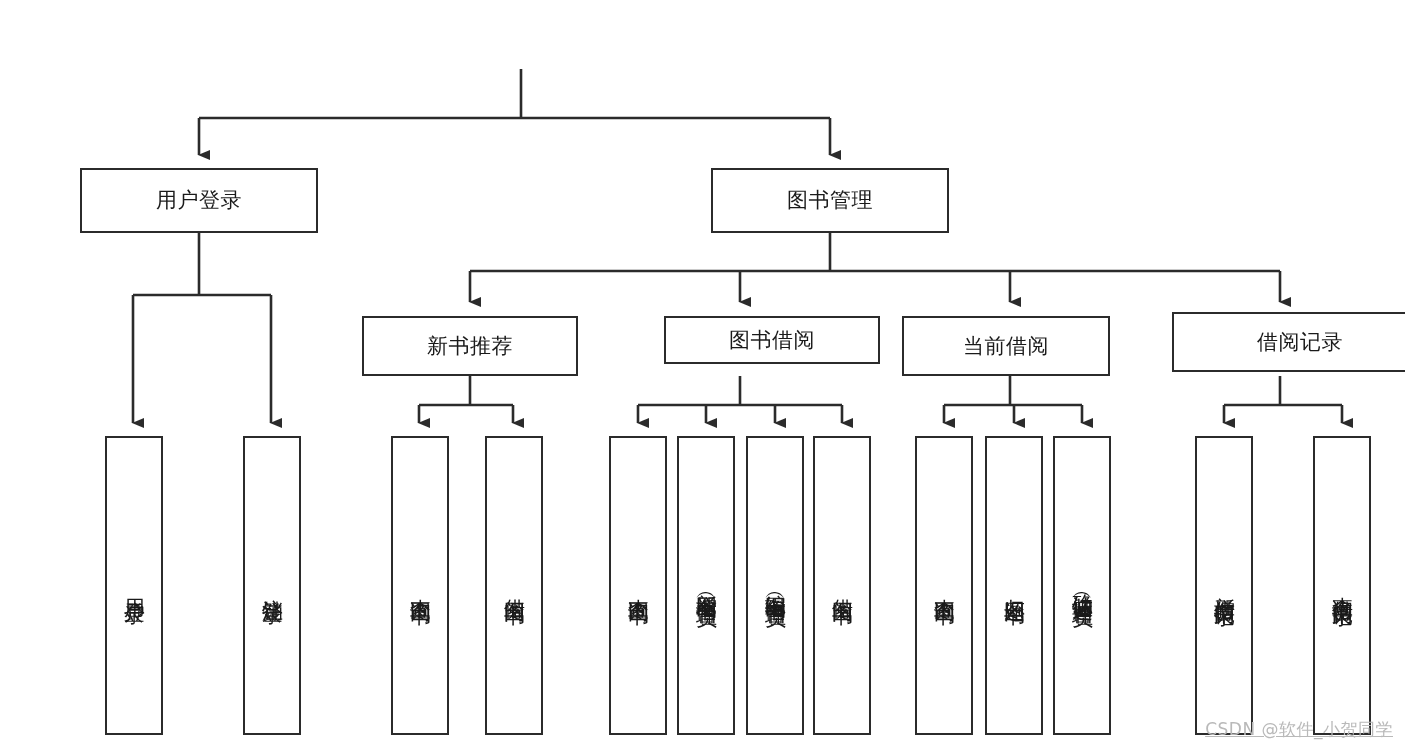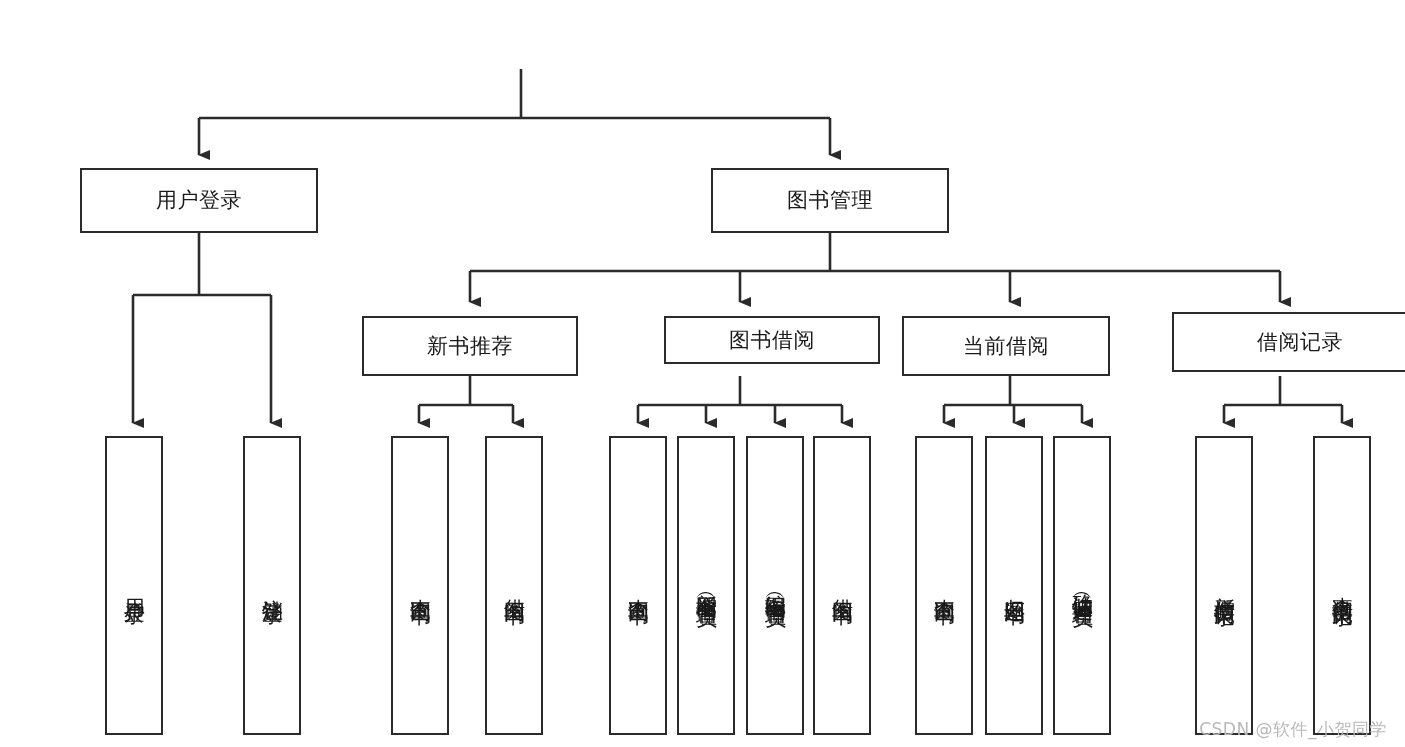--- a/index.html
+++ b/index.html
@@ -56,27 +56,28 @@
   svg#wires{
     position:absolute;
     left:0;top:0;
     width:1405px;height:747px;
     z-index:1;
     pointer-events:none;
   }
   
   #watermark{
     position:absolute;
-    right:18px;
+    right:12px;
     bottom:6px;
     font-size:17px;
     color:#b9b9b9;
     letter-spacing:0.5px;
     z-index:5;
     white-space:nowrap;
+    text-decoration:underline;
   }
 </style>
 </head>
 <body>
 
 <div id="canvas">
 
   <svg id="wires" viewBox="0 0 1405 747" xmlns="http://www.w3.org/2000/svg">
     <defs>
       <marker id="arrow" viewBox="0 0 10 12" refX="5" refY="11" markerWidth="10" markerHeight="12" orient="auto-start-reverse" markerUnits="userSpaceOnUse">

